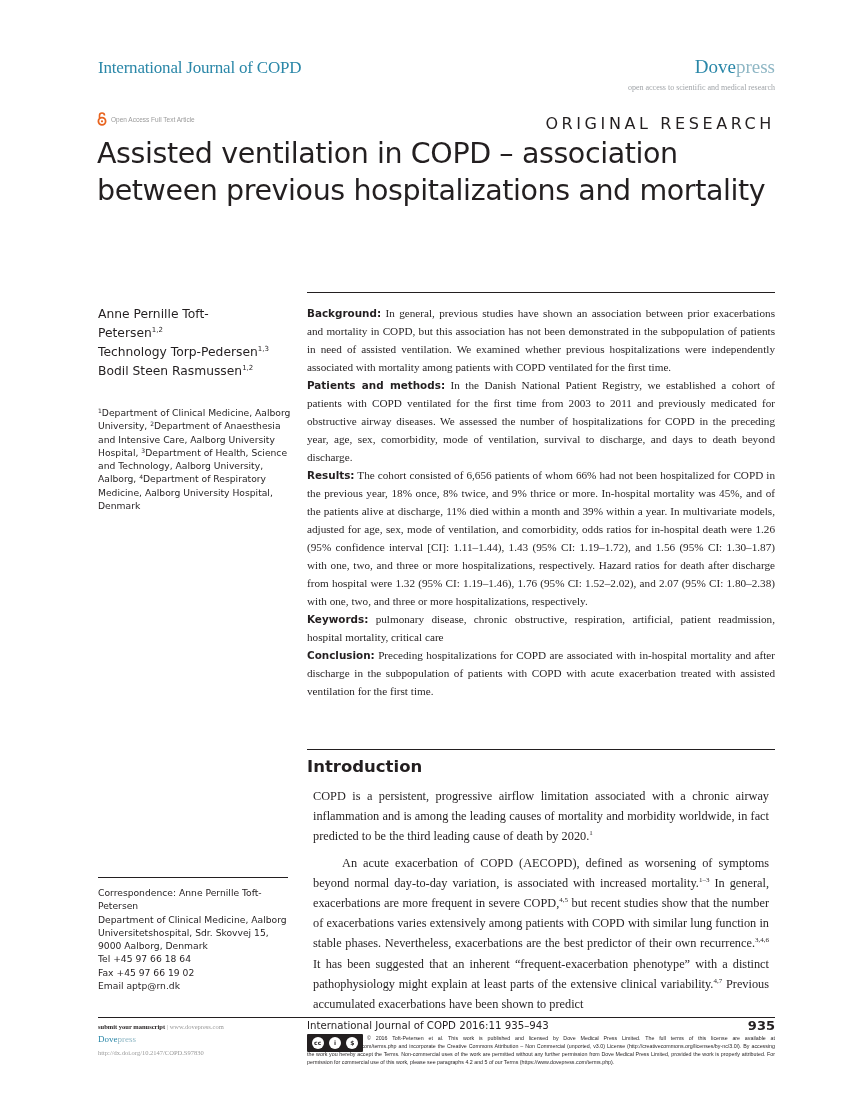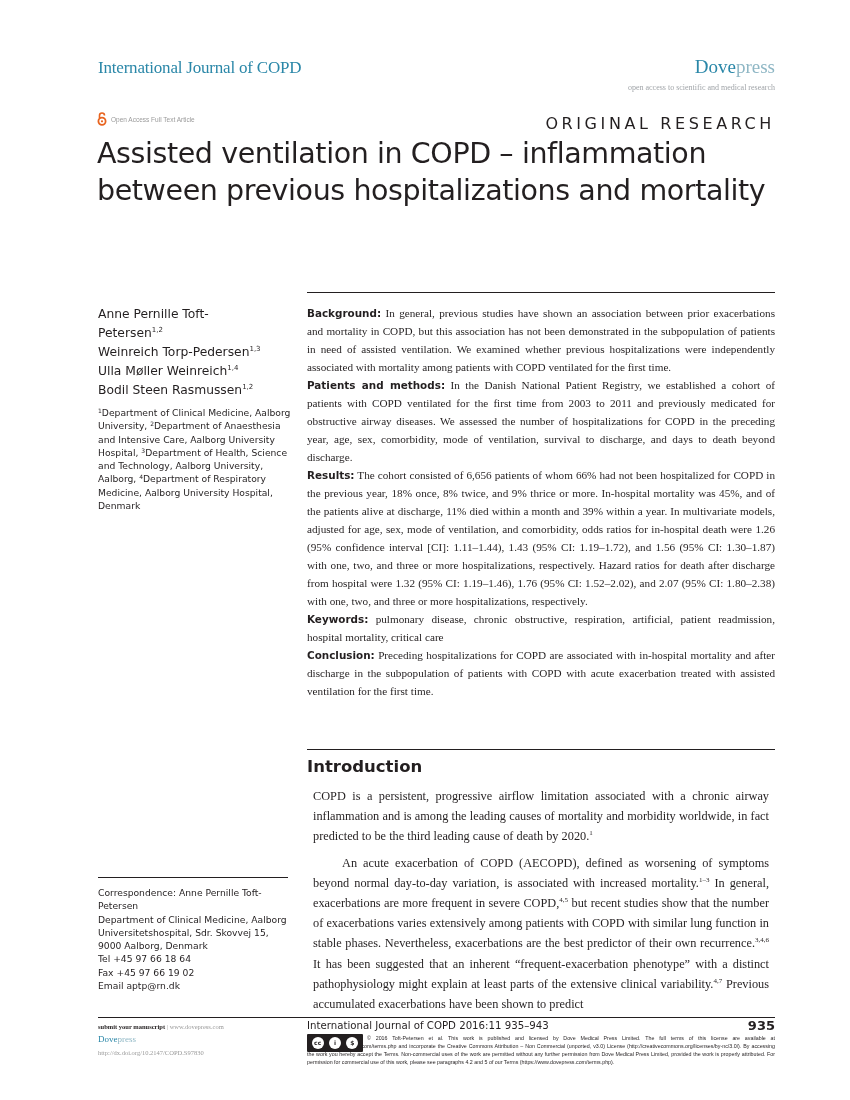--- a/index.html
+++ b/index.html
@@ -51,29 +51,28 @@
   <svg class="oa-icon" viewBox="0 0 10 14">
     <path d="M2.5 6 V3.5 a2.5 2.5 0 0 1 5 0" fill="none" stroke="#e8631e" stroke-width="1.6"></path>
     <circle cx="5" cy="9.3" r="3.6" fill="none" stroke="#e8631e" stroke-width="1.8"></circle>
     <circle cx="5" cy="9.3" r="1.1" fill="#e8631e"></circle>
   </svg>
   <span class="oa-label">Open Access Full Text Article</span>
 </div>
 <div class="abs category">ORIGINAL RESEARCH</div>
 
 <div class="abs title">
-  <div>Assisted ventilation in COPD – inflammation</div>
+  <div>Assisted ventilation in COPD – association</div>
   <div>between previous hospitalizations and mortality</div>
 </div>
 
 <div class="abs authors">
   <div><span>Anne Pernille Toft-</span></div>
   <div><span>Petersen</span><sup>1,2</sup></div>
-  <div><span>Weinreich Torp-Pedersen</span><sup>1,3</sup></div>
-  <div><span>Ulla Møller Weinreich</span><sup>1,4</sup></div>
+  <div><span>Technology Torp-Pedersen</span><sup>1,3</sup></div>
   <div><span>Bodil Steen Rasmussen</span><sup>1,2</sup></div>
 </div>
 
 <div class="abs affil"><sup>1</sup><span>Department of Clinical Medicine, Aalborg University,</span> <sup>2</sup><span>Department of Anaesthesia and Intensive Care, Aalborg University Hospital,</span> <sup>3</sup><span>Department of Health, Science and Technology, Aalborg University, Aalborg,</span> <sup>4</sup><span>Department of Respiratory Medicine, Aalborg University Hospital, Denmark</span></div>
 
 <div class="abs rule" style="left:307px; top:292px; width:468px;"></div>
 <div class="abs abstract">
   <p><span class="lead">Background:</span> <span>In general, previous studies have shown an association between prior exacerbations and mortality in COPD, but this association has not been demonstrated in the subpopulation of patients in need of assisted ventilation. We examined whether previous hospitalizations were independently associated with mortality among patients with COPD ventilated for the first time.</span></p>
   <p><span class="lead">Patients and methods:</span> <span>In the Danish National Patient Registry, we established a cohort of patients with COPD ventilated for the first time from 2003 to 2011 and previously medicated for obstructive airway diseases. We assessed the number of hospitalizations for COPD in the preceding year, age, sex, comorbidity, mode of ventilation, survival to discharge, and days to death beyond discharge.</span></p>
   <p><span class="lead">Results:</span> <span>The cohort consisted of 6,656 patients of whom 66% had not been hospitalized for COPD in the previous year, 18% once, 8% twice, and 9% thrice or more. In-hospital mortality was 45%, and of the patients alive at discharge, 11% died within a month and 39% within a year. In multivariate models, adjusted for age, sex, mode of ventilation, and comorbidity, odds ratios for in-hospital death were 1.26 (95% confidence interval [CI]: 1.11–1.44), 1.43 (95% CI: 1.19–1.72), and 1.56 (95% CI: 1.30–1.87) with one, two, and three or more hospitalizations, respectively. Hazard ratios for death after discharge from hospital were 1.32 (95% CI: 1.19–1.46), 1.76 (95% CI: 1.52–2.02), and 2.07 (95% CI: 1.80–2.38) with one, two, and three or more hospitalizations, respectively.</span></p>

